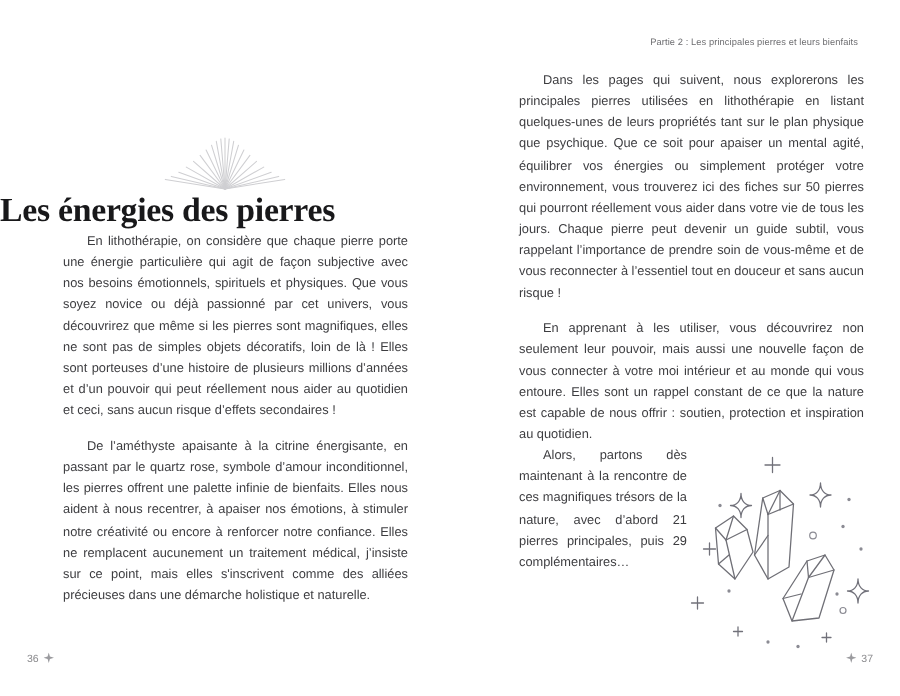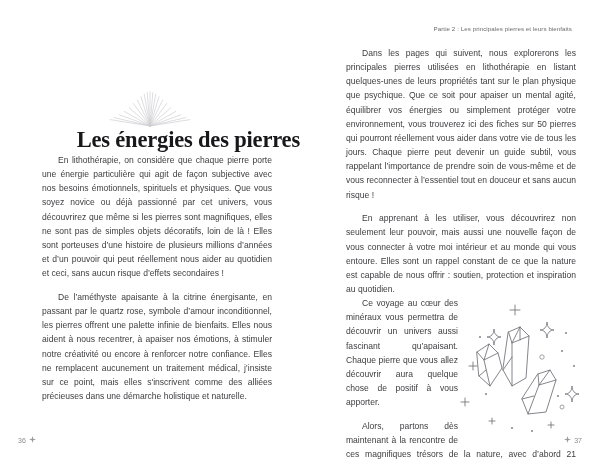--- a/index.html
+++ b/index.html
@@ -54,21 +54,21 @@
     pointer-events: none;
   }
   .ornament svg { display: block; width: 84px; height: 40px; }
 
   
   .chapter-title {
     position: absolute;
     top: 112px;
     left: 0;
     width: 300px;
-    text-align: right;
+    text-align: left;
     font-family: "Liberation Serif", serif;
     font-weight: 700;
     font-size: 22.5px;
     letter-spacing: -0.008em;
     color: #18181a;
     white-space: nowrap;
   }
 
   
   .col {
@@ -194,21 +194,20 @@
         </svg>
       </span>
       <span class="num">37</span>
     </div>
   </div>
 
   <div class="col col-right">
     <p class="indent">Dans les pages qui suivent, nous explorerons les principales pierres utilisées en lithothérapie en listant quelques-unes de leurs propriétés tant sur le plan physique que psychique. Que ce soit pour apaiser un mental agité, équilibrer vos énergies ou simplement protéger votre environnement, vous trouverez ici des fiches sur 50 pierres qui pourront réellement vous aider dans votre vie de tous les jours. Chaque pierre peut devenir un guide subtil, vous rappelant l’importance de prendre soin de vous-même et de vous reconnecter à l’essentiel tout en douceur et sans aucun risque !</p>
     <p class="indent">En apprenant à les utiliser, vous découvrirez non seulement leur pouvoir, mais aussi une nouvelle façon de vous connecter à votre moi intérieur et au monde qui vous entoure. Elles sont un rappel constant de ce que la nature est capable de nous offrir : soutien, protection et inspiration au quotidien.</p>
     <div class="wrap-float" aria-hidden="true"></div>
-    <p class="indent">Ce voyage au cœur des minéraux vous permettra de découvrir un univers aussi fascinant qu’apaisant. Chaque pierre que vous allez découvrir aura quelque chose de positif à vous apporter.</p>
     <p class="indent">Alors, partons dès maintenant à la rencontre de ces magnifiques trésors de la nature, avec d’abord 21 pierres principales, puis 29 complémentaires…</p>
   </div>
 
   <div class="illustration">
     <svg viewBox="0 0 142 136" xmlns="http://www.w3.org/2000/svg">
       <g fill="none" stroke="#6f6f76" stroke-width="0.85" stroke-linejoin="round" stroke-linecap="round">
 
         <path d="M62.5 32 L74 27 L83 36 L80 78 L66 86 L57 70 Z"></path>
         <path d="M62.5 32 L66 43 L74 27"></path>
         <path d="M66 43 L83 36"></path>

